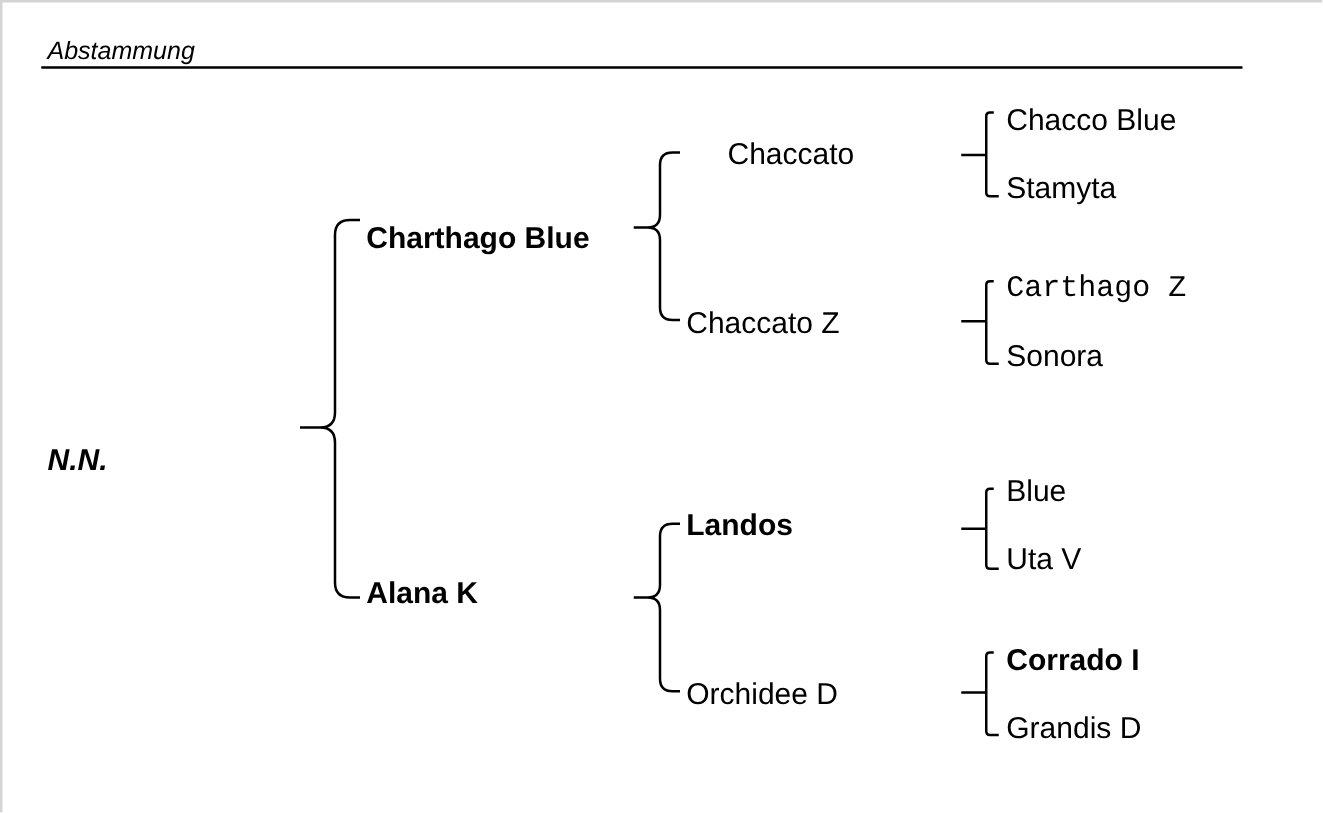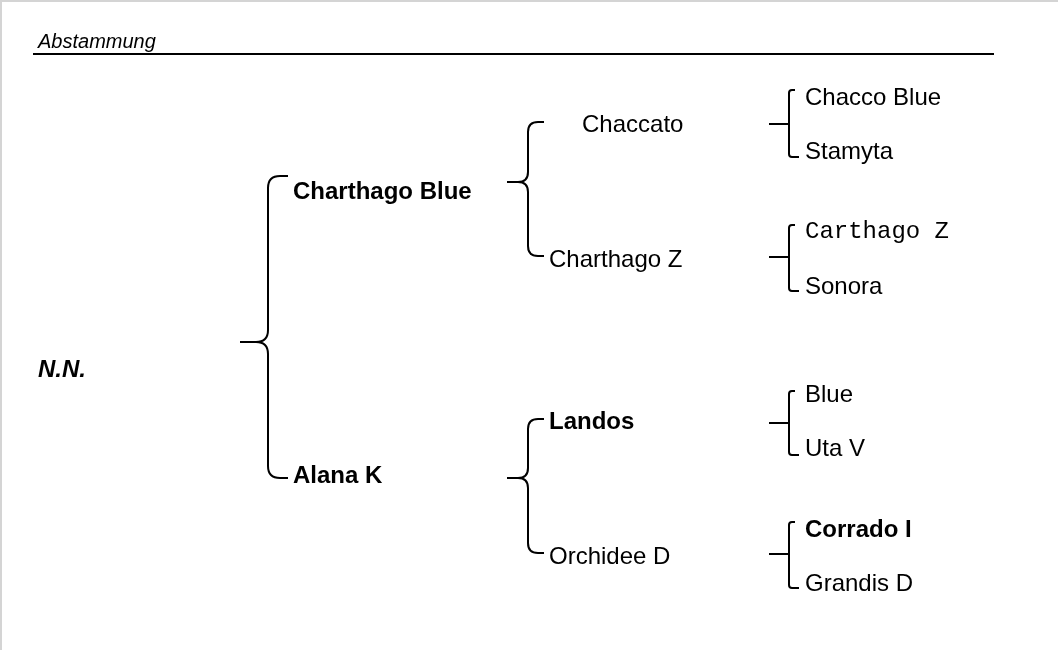--- a/index.html
+++ b/index.html
@@ -50,21 +50,21 @@
   <path d="M769,423 L789,423 M795,391 L792,391 Q789,391 789,394 L789,452 Q789,455 792,455 L799,455"></path>
   <path d="M769,554 L789,554 M795,522 L792,522 Q789,522 789,525 L789,585 Q789,588 792,588 L799,588"></path>
 </svg>
 
 <div class="name bold italic" style="left:38px; top:330px;margin-top:28px;">N.N.</div>
 
 <div class="name bold" style="left:293px; top:180px;">Charthago Blue</div>
 <div class="name" style="left:293px; top:464px;font-weight:bold;">Alana K</div>
 
 <div class="name" style="left:549px; top:113px;margin-left:33px;">Chaccato</div>
-<div class="name" style="left:549px; top:248px;">Charthago Z</div>
+<div class="name" style="left:549px; top:248px;">Chaccato Z</div>
 <div class="name bold" style="left:549px; top:410px;text-align:center;">Landos</div>
 <div class="name" style="left:549px; top:545px;">Orchidee D</div>
 
 <div class="name" style="left:805px; top:86px;">Chacco Blue</div>
 <div class="name" style="left:805px; top:140px;">Stamyta</div>
 <div class="name" style="left:805px; top:221px;font-family:Liberation Mono, monospace;">Carthago Z</div>
 <div class="name" style="left:805px; top:275px;">Sonora</div>
 <div class="name" style="left:805px; top:383px;">Blue</div>
 <div class="name" style="left:805px; top:437px;">Uta V</div>
 <div class="name bold" style="left:805px; top:518px;">Corrado I</div>

